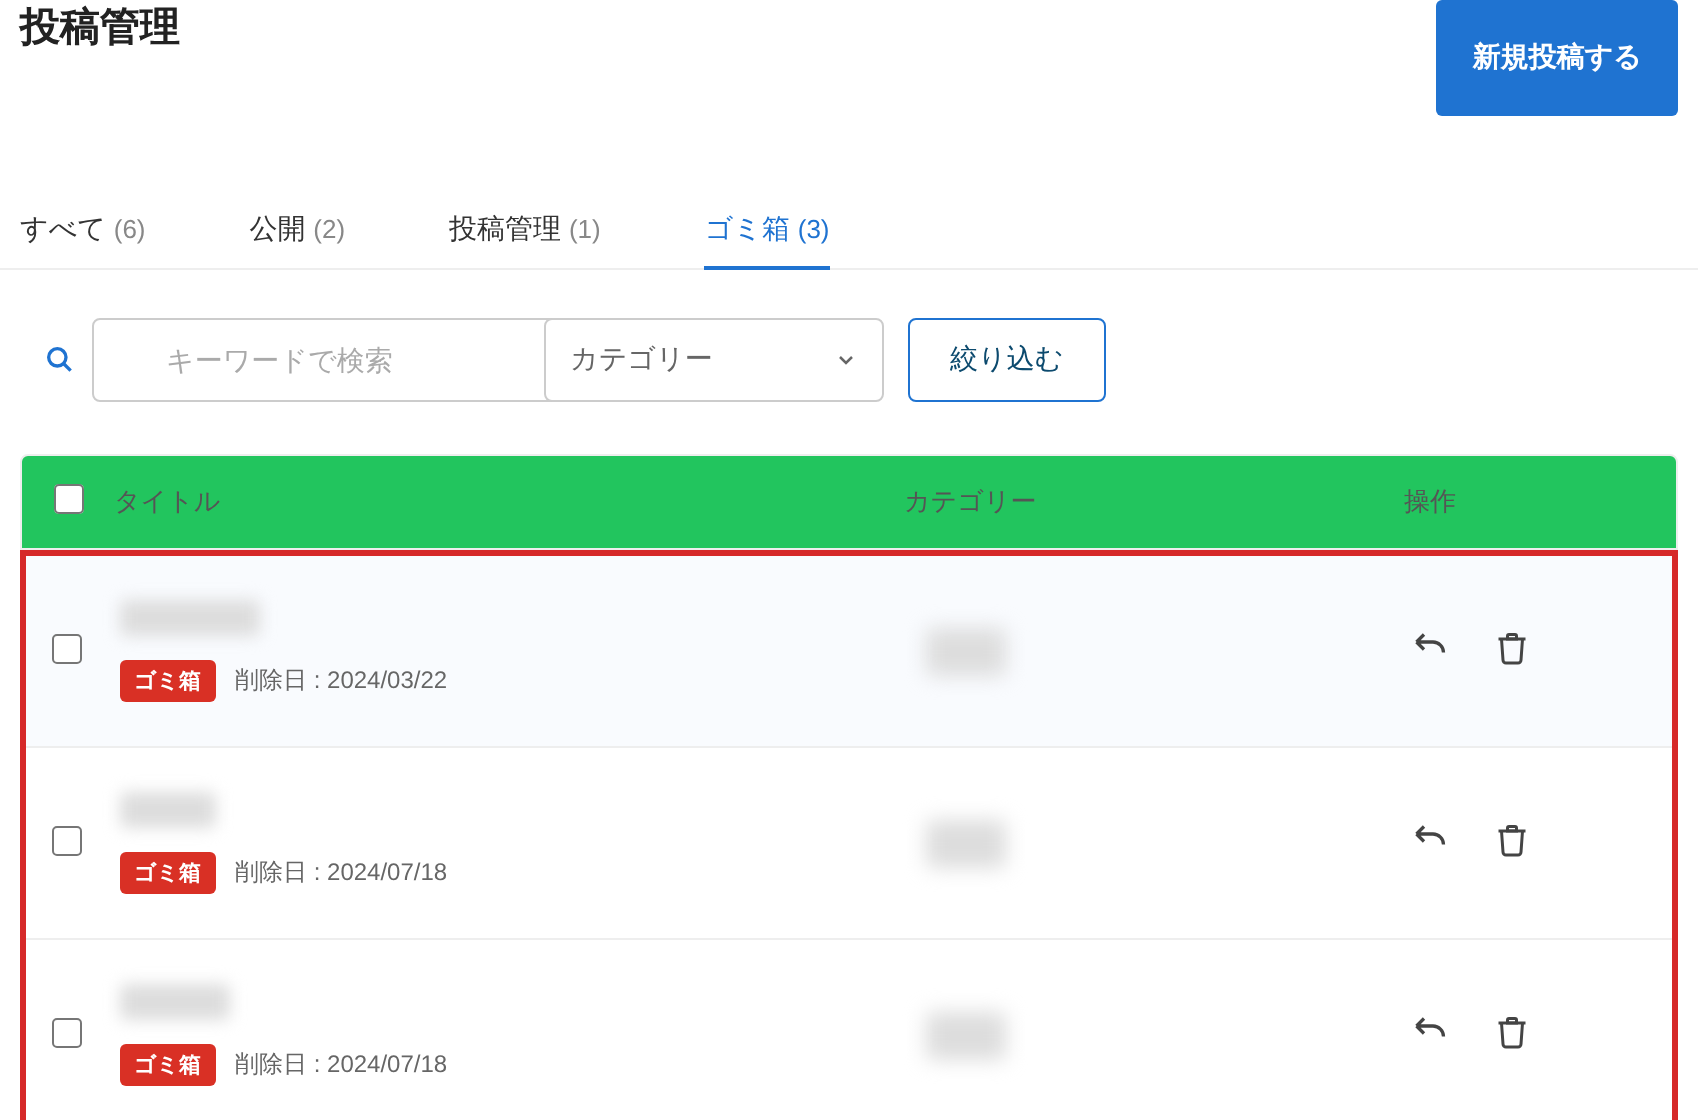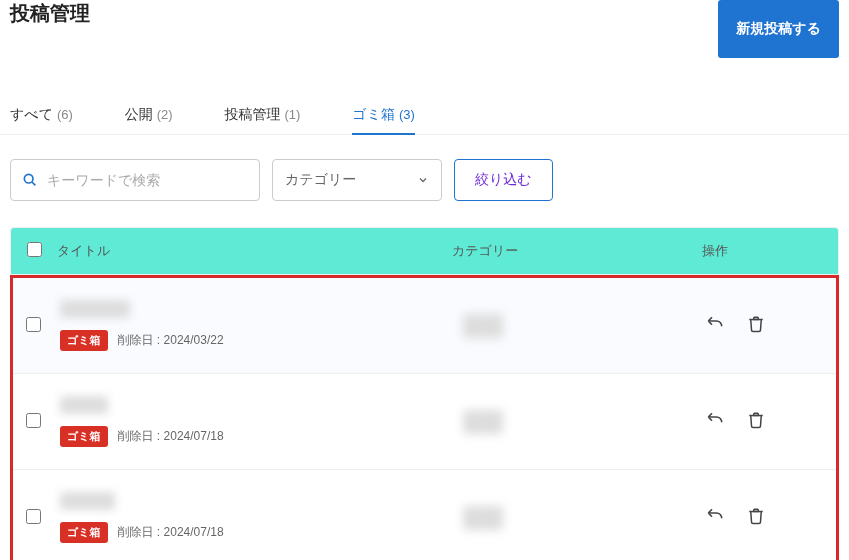--- a/index.html
+++ b/index.html
@@ -83,20 +83,21 @@
       transform: translateY(-50%);
     }
     .search-input {
       width: 100%;
       height: 42px;
       border: 1px solid #ccc;
       border-radius: 4px;
       padding: 0 12px 0 36px;
       font-size: 14px;
       color: #be185d;
+      margin-left: 36px;
     }
     .search-input::placeholder { color: #aaa; }
     .select-wrap {
       position: relative;
       width: 170px;
     }
     .category-select {
       width: 100%;
       height: 42px;
       border: 1px solid #ccc;
@@ -109,32 +110,32 @@
       appearance: none;
       text-align: left;
       display: flex;
       align-items: center;
       justify-content: space-between;
     }
     .filter-btn {
       height: 42px;
       padding: 0 20px;
       border: 1px solid #1f73d1;
-      color: #6d28d9;
+      color: #0c4a6e;
       background: #fff;
       border-radius: 4px;
       font-size: 14px;
       cursor: pointer;
       font-weight: 500;
     }
     .table-wrap { padding: 0 10px; }
     .table-header {
       display: flex;
       align-items: center;
-      background: #5eead4;
+      background: #22c55e;
       padding: 14px 16px;
       border: 1px solid #eee;
       border-radius: 4px 4px 0 0;
     }
     .col-check { width: 30px; }
     .col-title { flex: 1; color: #555; font-size: 13px; }
     .col-category { width: 250px; color: #555; font-size: 13px; }
     .col-actions { width: 120px; color: #555; font-size: 13px; }
     .rows-outline {
       border: 3px solid #d62929;

